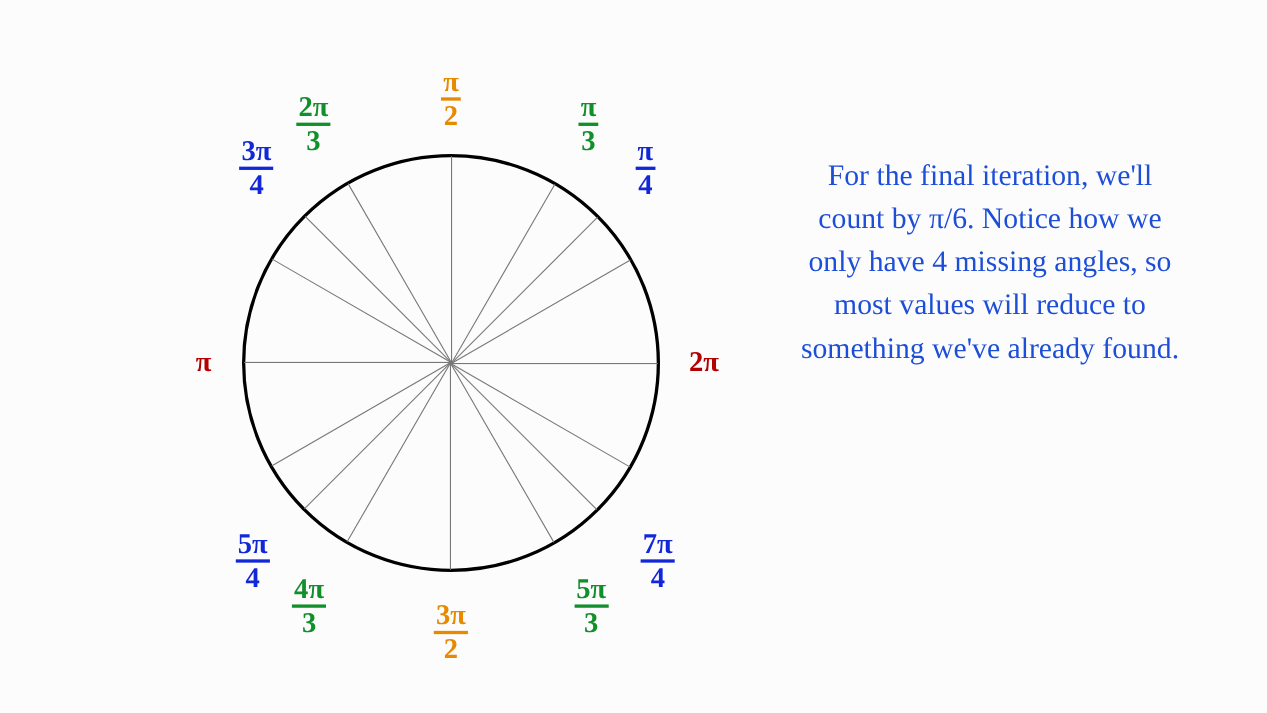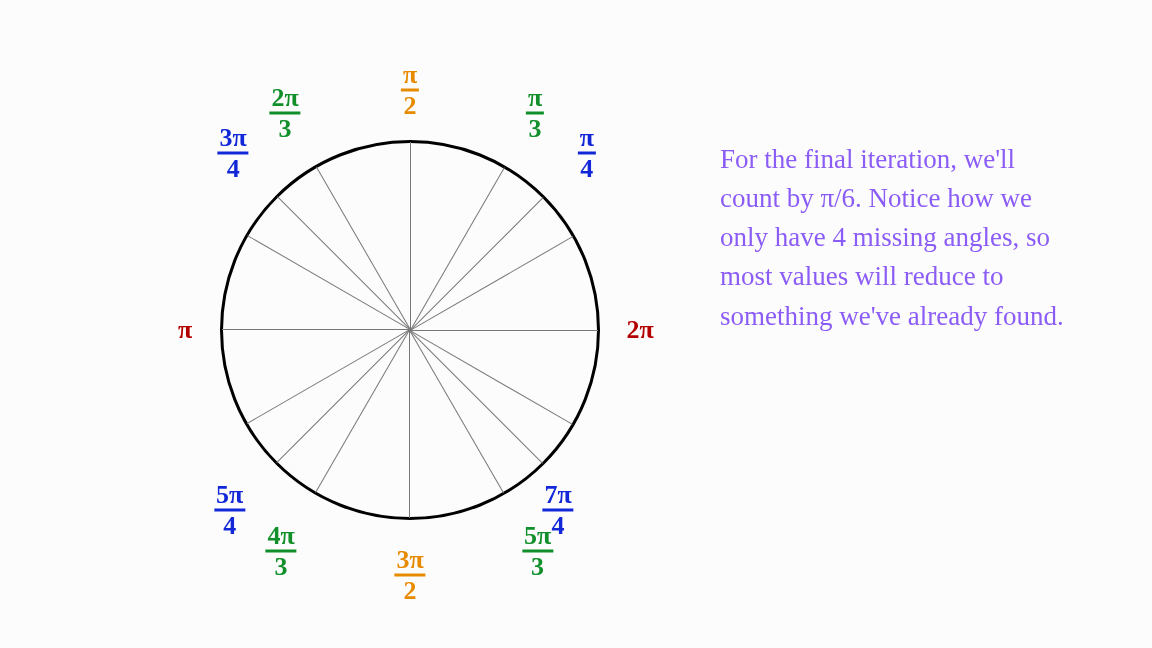--- a/index.html
+++ b/index.html
@@ -75,22 +75,22 @@
 
   
   .explain {
     position: absolute;
     left: 720px;
     top: 140px;
     width: 360px;
     font-family: Georgia, 'Times New Roman', serif;
     font-size: 27px;
     line-height: 1.45;
-    color: #8b5cf6;
-    text-align: left;
+    color: #1d4ed8;
+    text-align: center;
   }
 </style>
 </head>
 <body>
 
 <div class="stage">
 
   <div class="circle-wrap">
     <div class="circle"></div>
     <div id="spokes">
@@ -149,21 +149,21 @@
         <span class="den">3</span>
       </div>
       <div class="lbl c-orange frac" style="left: 410px; top: 575px;">
         <span class="num">3π</span>
         <span class="den">2</span>
       </div>
       <div class="lbl c-green frac" style="left: 537.5px; top: 550.836px;">
         <span class="num">5π</span>
         <span class="den">3</span>
       </div>
-      <div class="lbl c-blue frac" style="left: 558px; top: 510.312px;">
+      <div class="lbl c-blue frac" style="left: 598px; top: 510.312px;">
         <span class="num">7π</span>
         <span class="den">4</span>
       </div>
     </div>
 
   <div class="explain">For the final iteration, we'll count by π/6. Notice how we only have 4 missing angles, so most values will reduce to something we've already found.</div>
 
 </div>
 
 </body></html>

